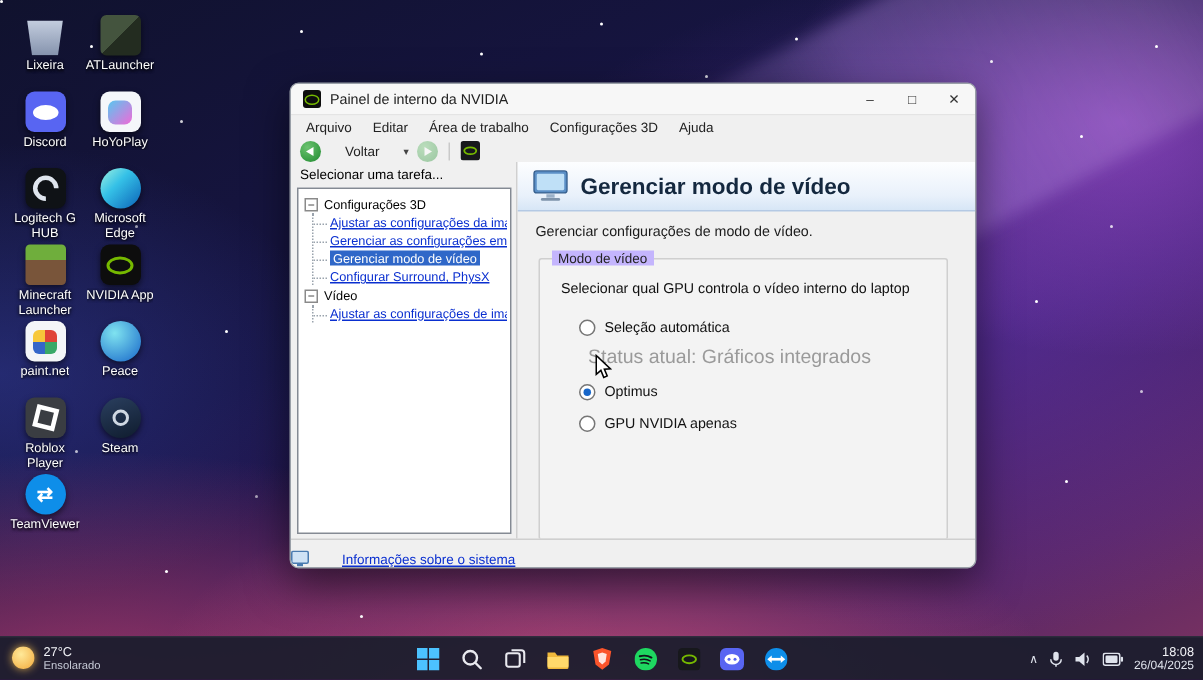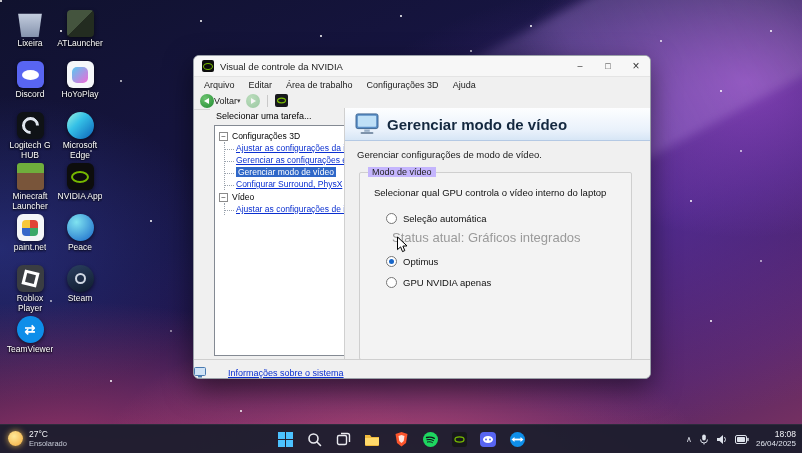--- a/index.html
+++ b/index.html
@@ -83,34 +83,34 @@
   .app-icon::after{content:"";width:8px;height:5px;border:1px solid #76b900;border-radius:50%;}
   .title-text{font-size:9.5px;color:#222;flex:1;white-space:nowrap;overflow:hidden;}
   .winbtn{width:28px;height:20px;display:flex;align-items:center;justify-content:center;
     font-size:9px;color:#333;}
   .winbtn.close{font-size:12px;}
   .menubar{height:15px;display:flex;align-items:center;gap:2px;padding-left:4px;
     background:#f0f0f0;font-size:9px;color:#222;}
   .menu-item{padding:1px 6px;}
   .toolbar{height:17px;display:flex;align-items:center;gap:5px;padding-left:6px;
     background:#f0f0f0;border-bottom:1px solid #d6d6d6;}
-  .back-btn{display:flex;align-items:center;gap:0;}
+  .back-btn{display:flex;align-items:center;gap:16px;}
   .nav-circle{width:14px;height:14px;border-radius:50%;
     background:radial-gradient(circle at 35% 30%,#6cc370,#1f8a2f);
     display:flex;align-items:center;justify-content:center;flex:none;}
   .nav-circle .arr-l{width:0;height:0;border-top:3px solid transparent;
     border-bottom:3px solid transparent;border-right:5px solid #fff;margin-right:1px;}
   .nav-circle .arr-r{width:0;height:0;border-top:3px solid transparent;
     border-bottom:3px solid transparent;border-left:5px solid #fff;margin-left:1px;}
   .nav-fwd{opacity:.4;}
   .back-label{font-size:9px;color:#222;}
   .caret{font-size:7px;color:#444;}
   .tb-sep{width:1px;height:12px;background:#c9c9c9;margin:0 2px;}
 
-  .panel{position:absolute;left:16px;top:52px;bottom:18px;width:150px;background:#f0f0f0;}
+  .panel{position:absolute;left:0;top:52px;bottom:18px;width:150px;background:#f0f0f0;}
   .panel-header{height:15px;font-size:9px;color:#000;padding:3px 0 0 6px;box-sizing:border-box;}
   .tree{position:absolute;top:17px;left:4px;right:3px;bottom:4px;background:#fff;
     border:1px solid #848a93;overflow:hidden;font-size:8.5px;padding:3px 2px;box-sizing:border-box;}
   .tree-group{margin-bottom:2px;}
   .tg-head{display:flex;align-items:center;gap:4px;color:#000;margin:2px 0 1px 2px;}
   .expander{width:9px;height:9px;border:1px solid #8a8a8a;background:#fff;flex:none;
     display:flex;align-items:center;justify-content:center;font-size:8px;line-height:7px;color:#333;box-sizing:border-box;}
   .tg-items{margin-left:7px;border-left:1px dotted #9aa3ad;}
   .tree-item{position:relative;padding:1px 2px 1px 11px;white-space:nowrap;overflow:hidden;}
   .tree-item::before{content:"";position:absolute;left:0;top:7px;width:9px;border-top:1px dotted #9aa3ad;}
@@ -217,21 +217,21 @@
   <div class="dicon">
     <div class="dic ic-teamviewer"></div>
     <div class="dlabel">TeamViewer</div>
   </div>
 </div>
 
 <div class="win">
 
   <div class="titlebar">
     <div class="app-icon"></div>
-    <div class="title-text">Visual de controle da NVIDIA</div>
+    <div class="title-text">Painel de interno da NVIDIA</div>
     <div class="winbtn">–</div>
     <div class="winbtn">□</div>
     <div class="winbtn close">×</div>
   </div>
 
   <div class="menubar">
     <div class="menu-item">Arquivo</div>
     <div class="menu-item">Editar</div>
     <div class="menu-item">Área de trabalho</div>
     <div class="menu-item">Configurações 3D</div>

